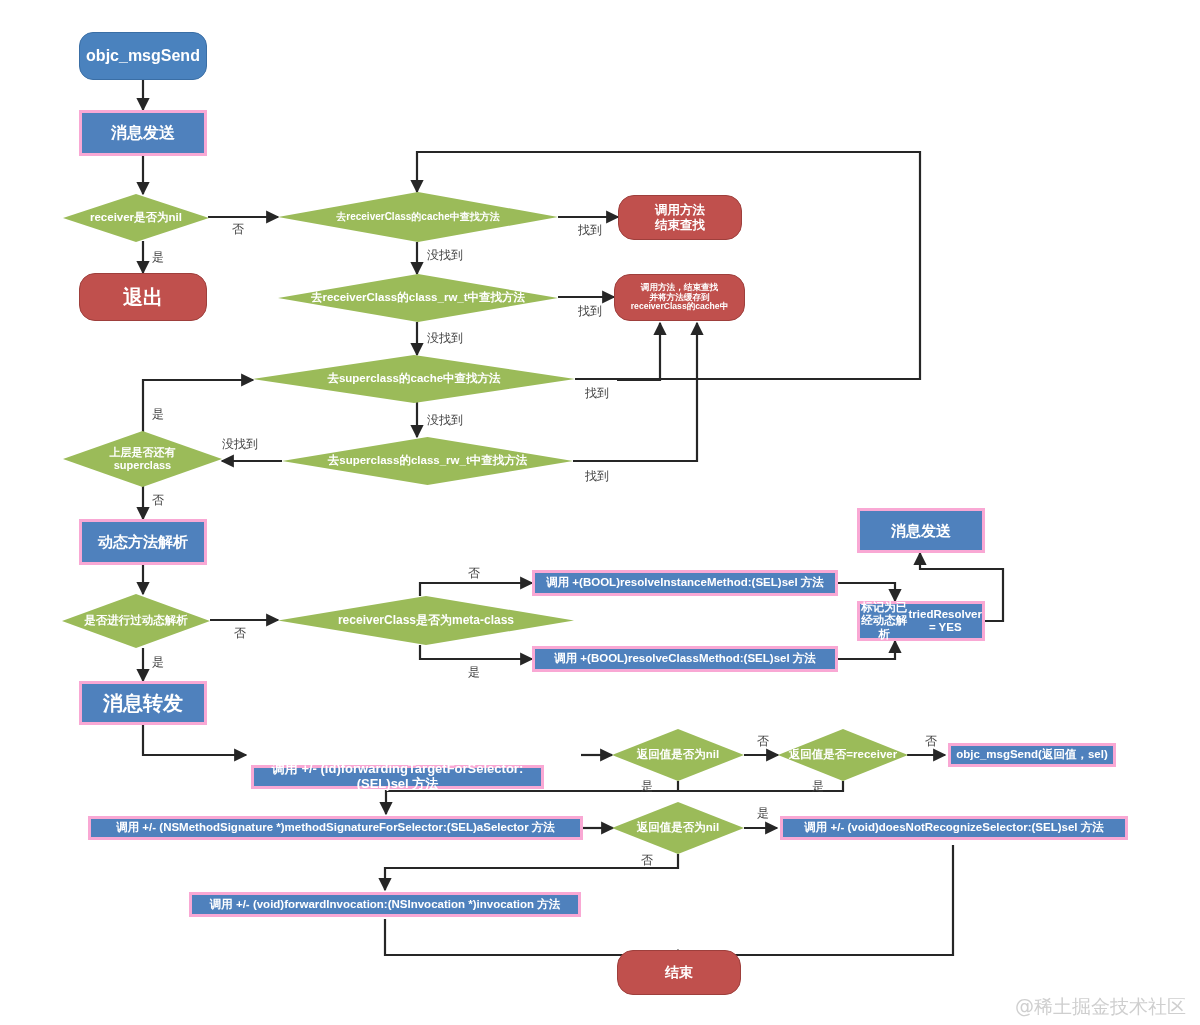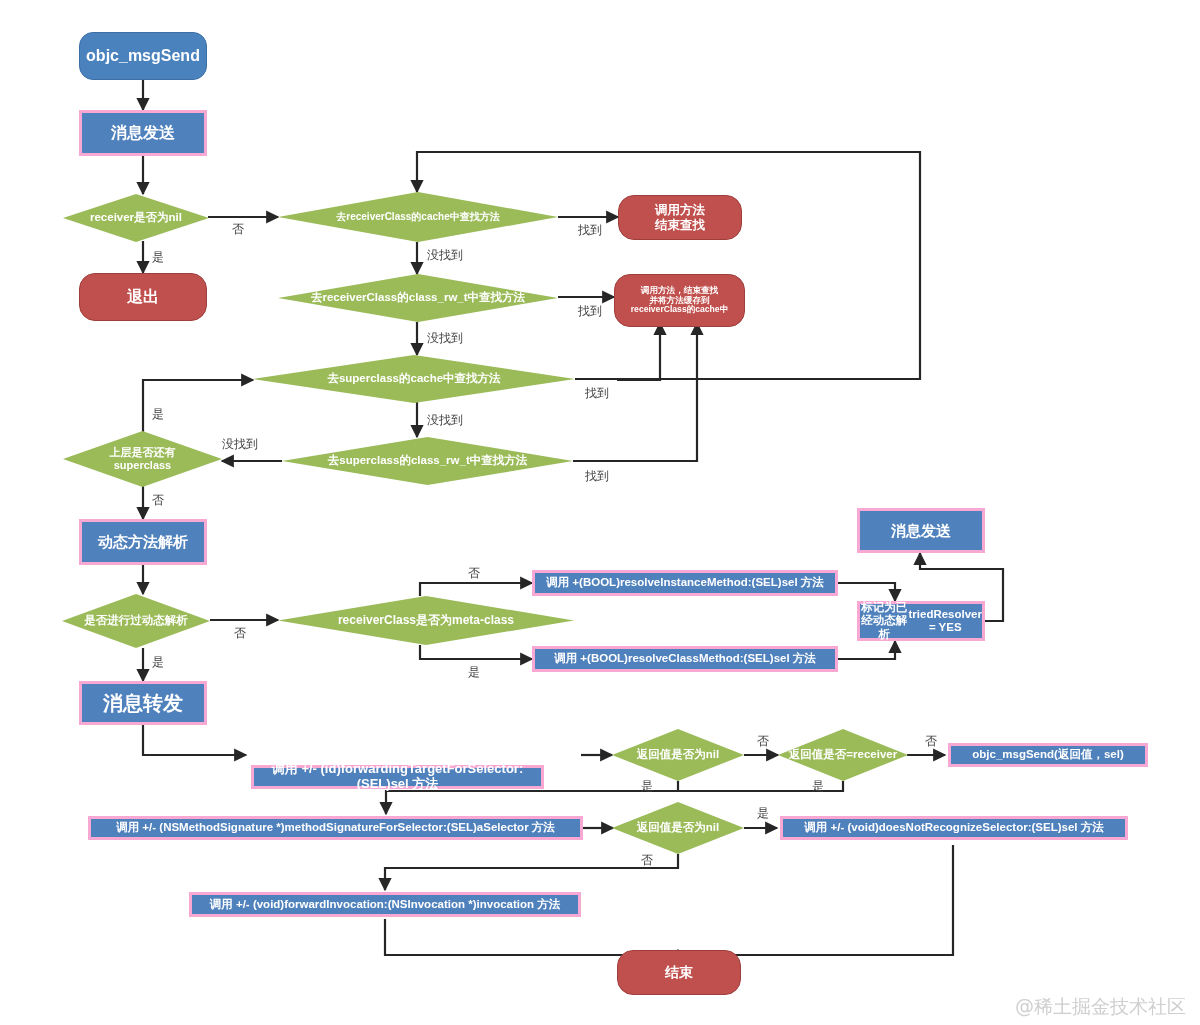--- a/index.html
+++ b/index.html
@@ -173,42 +173,42 @@
   </div>
 
   <div class="node n-rect" style="left:79px; top:110px; width:128px; height:46px; font-size:16px;">
     <span>消息发送</span>
   </div>
 
   <div class="node n-diamond" style="left:63px; top:194px; width:146px; height:48px; font-size:11.5px;">
     <span class="dtext">receiver是否为nil</span>
   </div>
 
-  <div class="node n-round-red" style="left:79px; top:273px; width:128px; height:48px; font-size:16px;">
+  <div class="node n-round-red" style="left:79px; top:273px; width:128px; height:48px; font-size:20px;">
     <span>退出</span>
   </div>
 
   <div class="node n-diamond" style="left:278px; top:192px; width:280px; height:50px; font-size:10px;">
     <span class="dtext">
       <span>去receiverClass的</span><span class="b">cache</span><span>中查找方法</span>
     </span>
   </div>
 
   <div class="node n-round-red" style="left:618px; top:195px; width:124px; height:45px; font-size:12.5px; flex-direction:column;">
     <span>调用方法</span>
     <span>结束查找</span>
   </div>
 
   <div class="node n-diamond" style="left:278px; top:274px; width:280px; height:48px; font-size:11.5px;">
     <span class="dtext">
       <span>去receiverClass的</span><span class="b">class_rw_t</span><span>中查找方法</span>
     </span>
   </div>
 
-  <div class="node n-round-red" style="left:614px; top:274px; width:131px; height:53px; font-size:8.6px; flex-direction:column;">
+  <div class="node n-round-red" style="left:614px; top:274px; width:131px; height:47px; font-size:8.6px; flex-direction:column;">
     <span>调用方法，结束查找</span>
     <span>并将方法缓存到</span>
     <span>receiverClass的cache中</span>
   </div>
 
   <div class="node n-diamond" style="left:253px; top:355px; width:322px; height:48px; font-size:11.5px;">
     <span class="dtext">
       <span>去superclass的</span><span class="b">cache</span><span>中查找方法</span>
     </span>
   </div>
@@ -262,21 +262,21 @@
   </div>
 
   <div class="node n-diamond" style="left:612px; top:729px; width:132px; height:52px; font-size:11.5px;">
     <span class="dtext">返回值是否为nil</span>
   </div>
 
   <div class="node n-diamond" style="left:778px; top:729px; width:130px; height:52px; font-size:11.5px;">
     <span class="dtext">返回值是否=receiver</span>
   </div>
 
-  <div class="node n-rect" style="left:948px; top:743px; width:200px; height:24px; font-size:11.5px;">
+  <div class="node n-rect" style="left:948px; top:743px; width:168px; height:24px; font-size:11.5px;">
     <span>objc_msgSend(返回值，sel)</span>
   </div>
 
   <div class="node n-rect" style="left:88px; top:816px; width:495px; height:24px; font-size:11.5px;">
     <span>调用 +/- (NSMethodSignature *)methodSignatureForSelector:(SEL)aSelector 方法</span>
   </div>
 
   <div class="node n-diamond" style="left:612px; top:802px; width:132px; height:52px; font-size:11.5px;">
     <span class="dtext">返回值是否为nil</span>
   </div>

